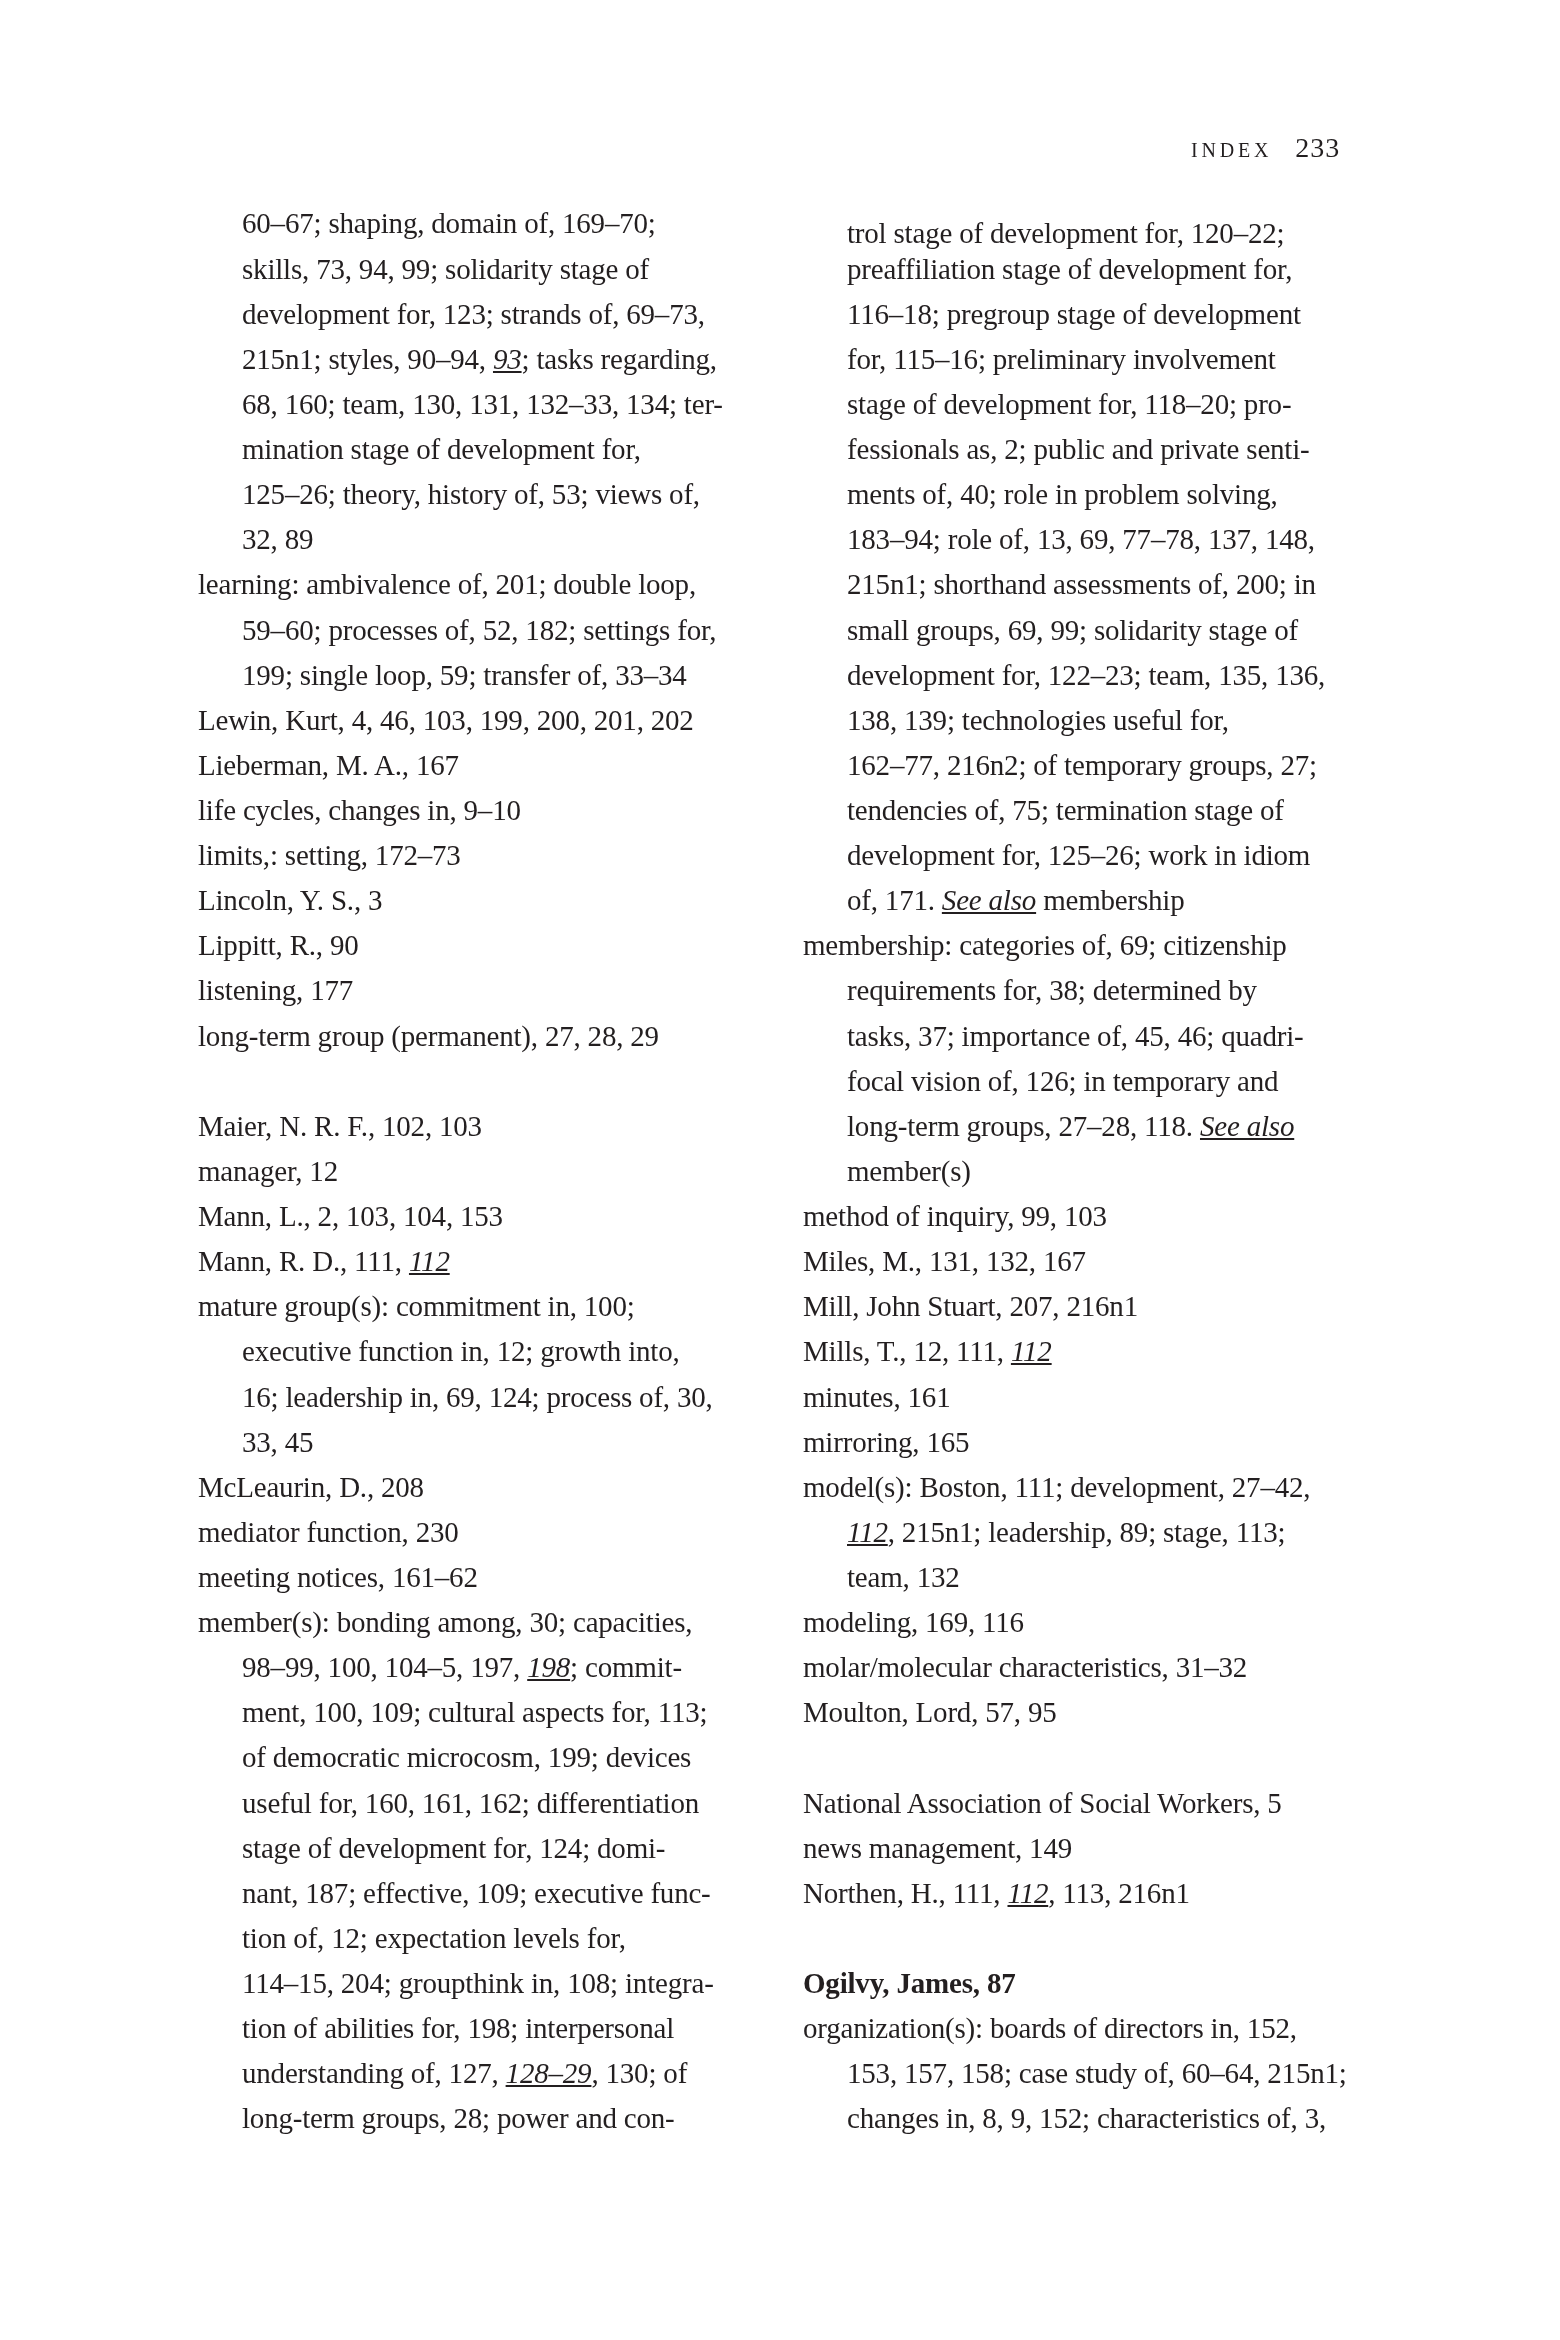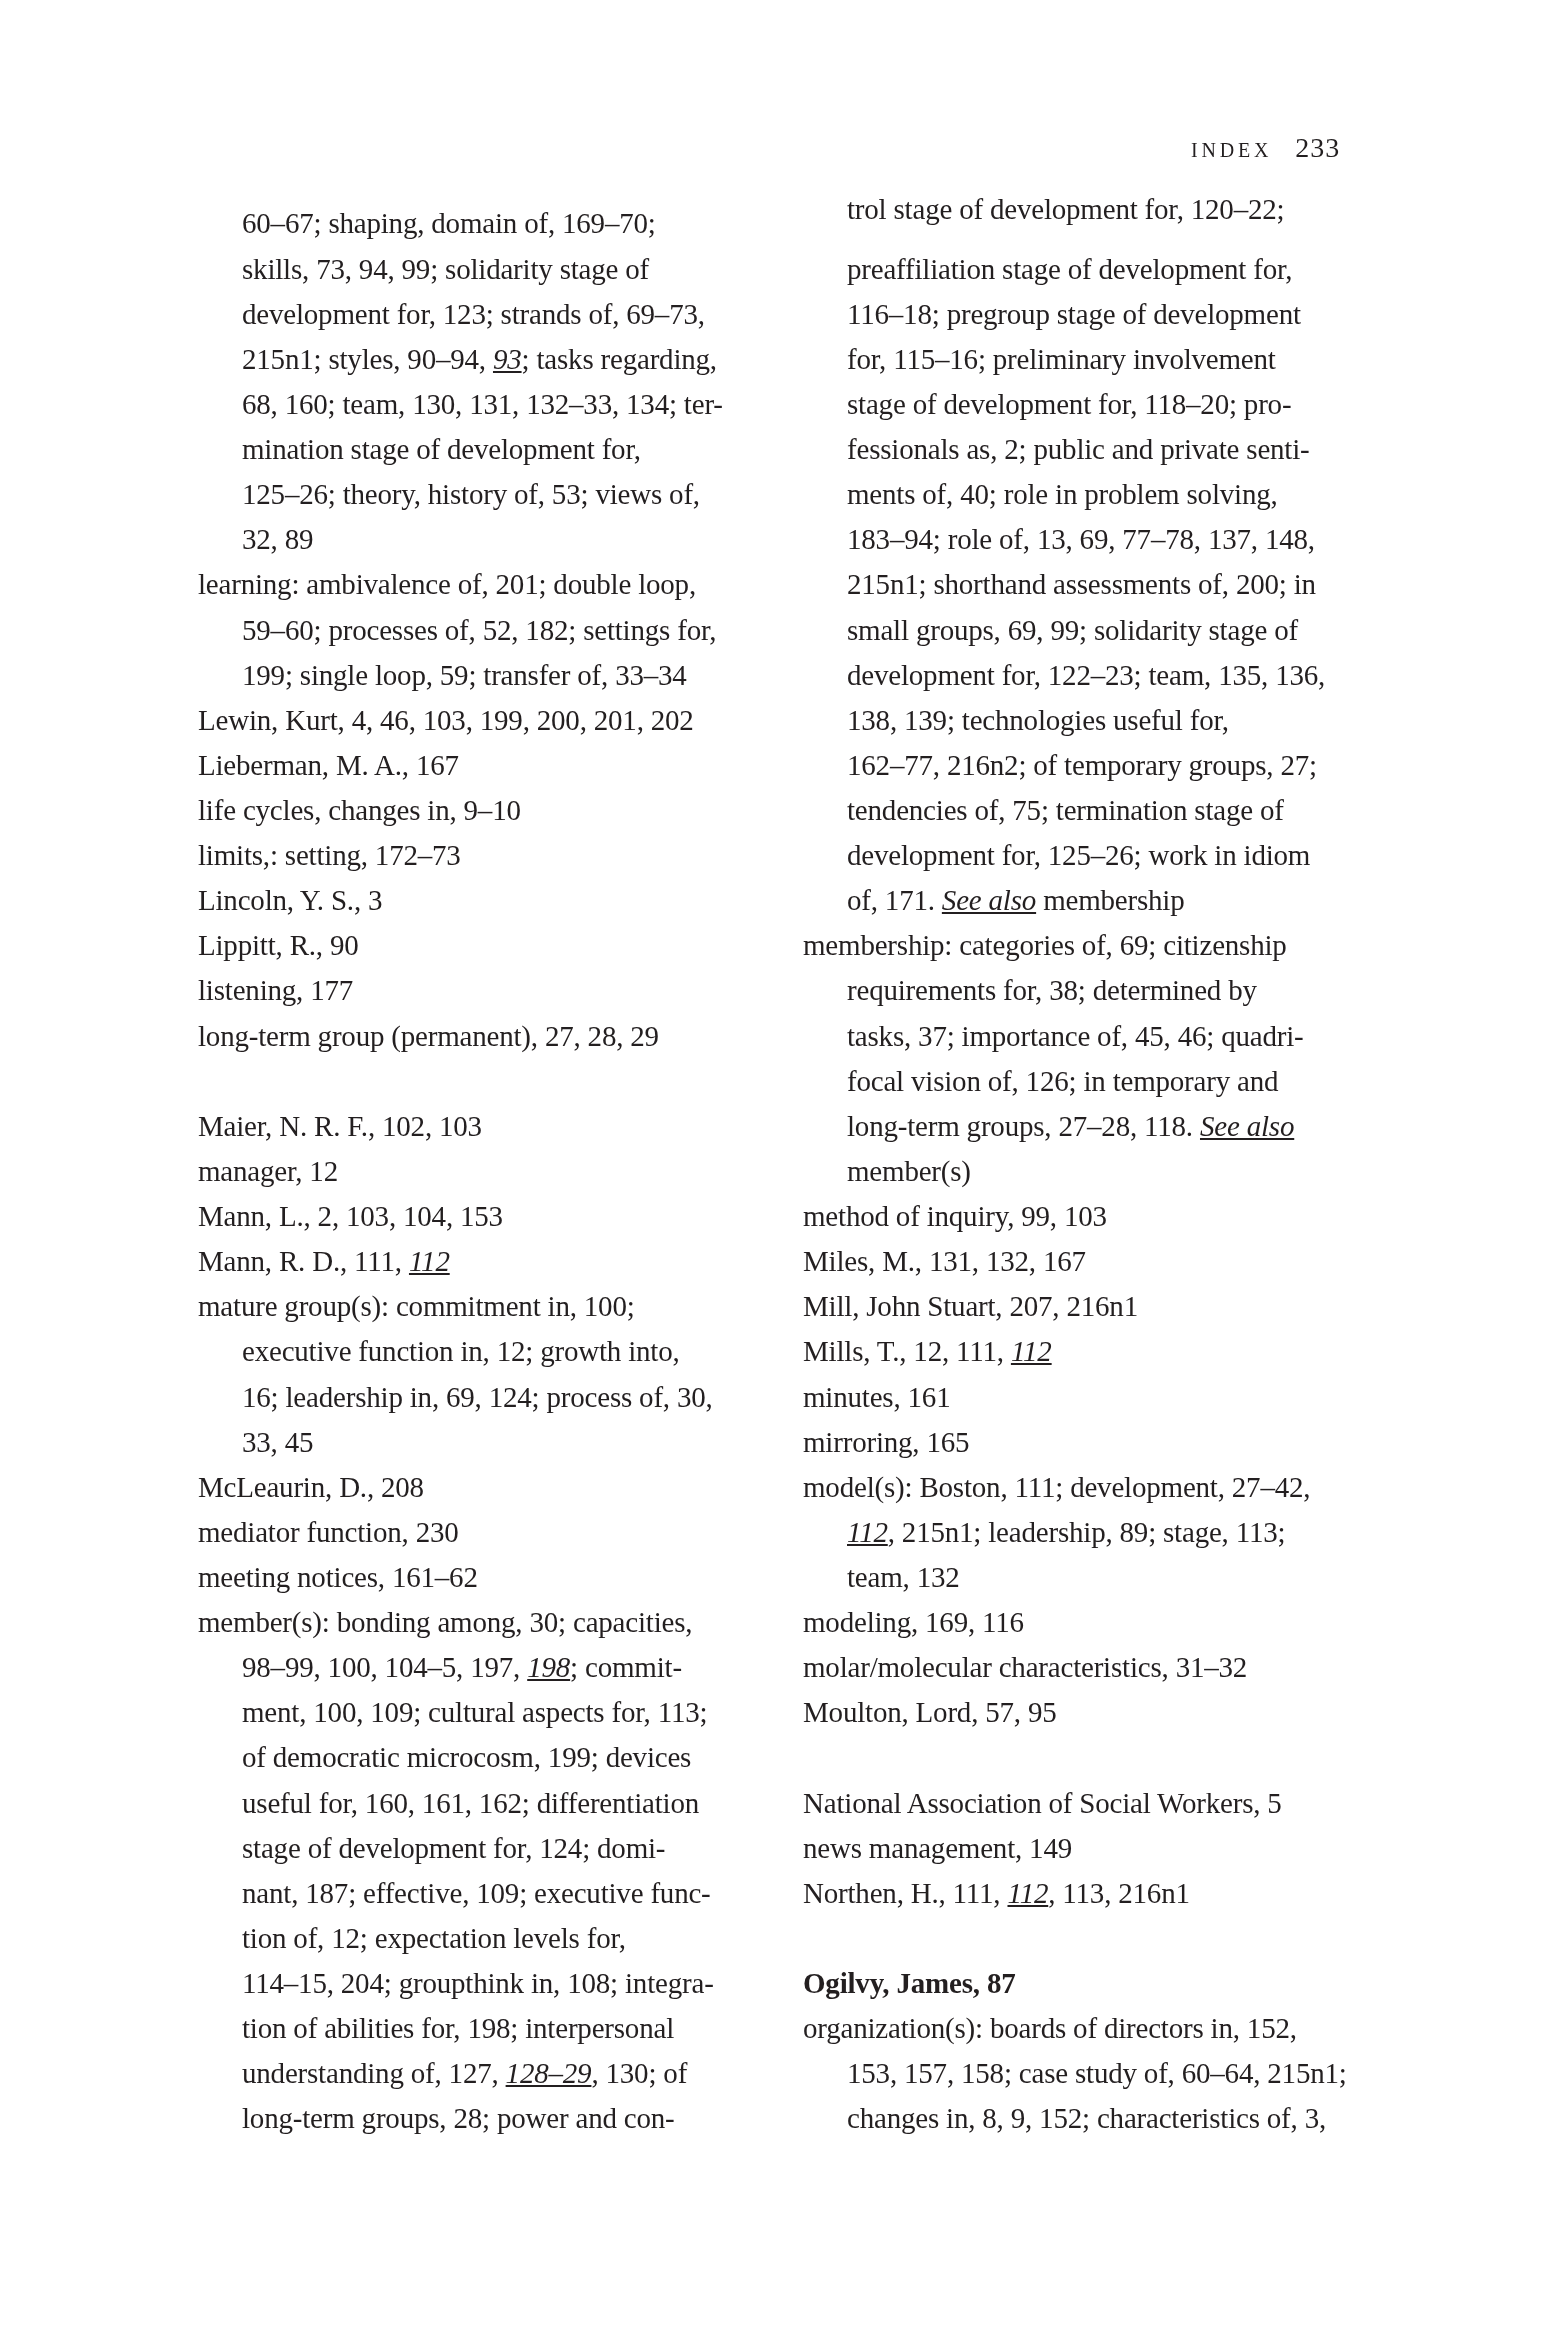--- a/index.html
+++ b/index.html
@@ -61,21 +61,21 @@
       <div class="line indent" style="top: 1786px;"><span>useful for, 160, 161, 162; differentiation</span></div>
       <div class="line indent" style="top: 1831px;"><span>stage of development for, 124; domi-</span></div>
       <div class="line indent" style="top: 1876px;"><span>nant, 187; effective, 109; executive func-</span></div>
       <div class="line indent" style="top: 1921px;"><span>tion of, 12; expectation levels for,</span></div>
       <div class="line indent" style="top: 1966px;"><span>114–15, 204; groupthink in, 108; integra-</span></div>
       <div class="line indent" style="top: 2011px;"><span>tion of abilities for, 198; interpersonal</span></div>
       <div class="line indent" style="top: 2056px;"><span>understanding of, 127, </span><i>128–29</i><span>, 130; of</span></div>
       <div class="line indent" style="top: 2101px;"><span>long-term groups, 28; power and con-</span></div>
     </div>
   <div class="column col-right" id="col-right">
-      <div class="line indent" style="top: 192px;"><span>trol stage of development for, 120–22;</span></div>
+      <div class="line indent" style="top: 216px;"><span>trol stage of development for, 120–22;</span></div>
       <div class="line indent" style="top: 252px;"><span>preaffiliation stage of development for,</span></div>
       <div class="line indent" style="top: 297px;"><span>116–18; pregroup stage of development</span></div>
       <div class="line indent" style="top: 342px;"><span>for, 115–16; preliminary involvement</span></div>
       <div class="line indent" style="top: 387px;"><span>stage of development for, 118–20; pro-</span></div>
       <div class="line indent" style="top: 432px;"><span>fessionals as, 2; public and private senti-</span></div>
       <div class="line indent" style="top: 477px;"><span>ments of, 40; role in problem solving,</span></div>
       <div class="line indent" style="top: 522px;"><span>183–94; role of, 13, 69, 77–78, 137, 148,</span></div>
       <div class="line indent" style="top: 567px;"><span>215n1; shorthand assessments of, 200; in</span></div>
       <div class="line indent" style="top: 613px;"><span>small groups, 69, 99; solidarity stage of</span></div>
       <div class="line indent" style="top: 658px;"><span>development for, 122–23; team, 135, 136,</span></div>

